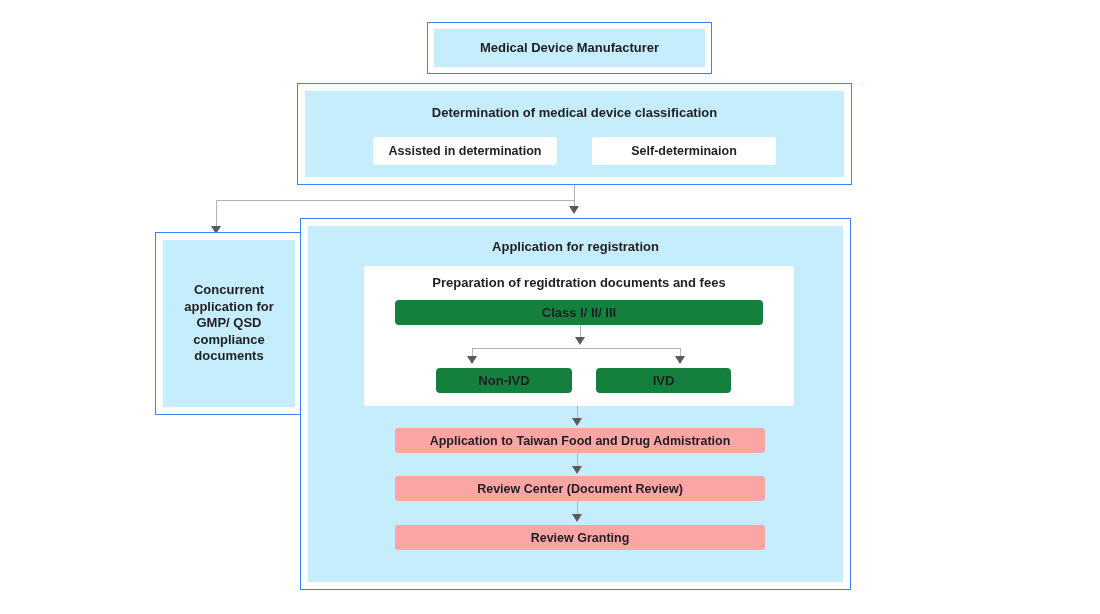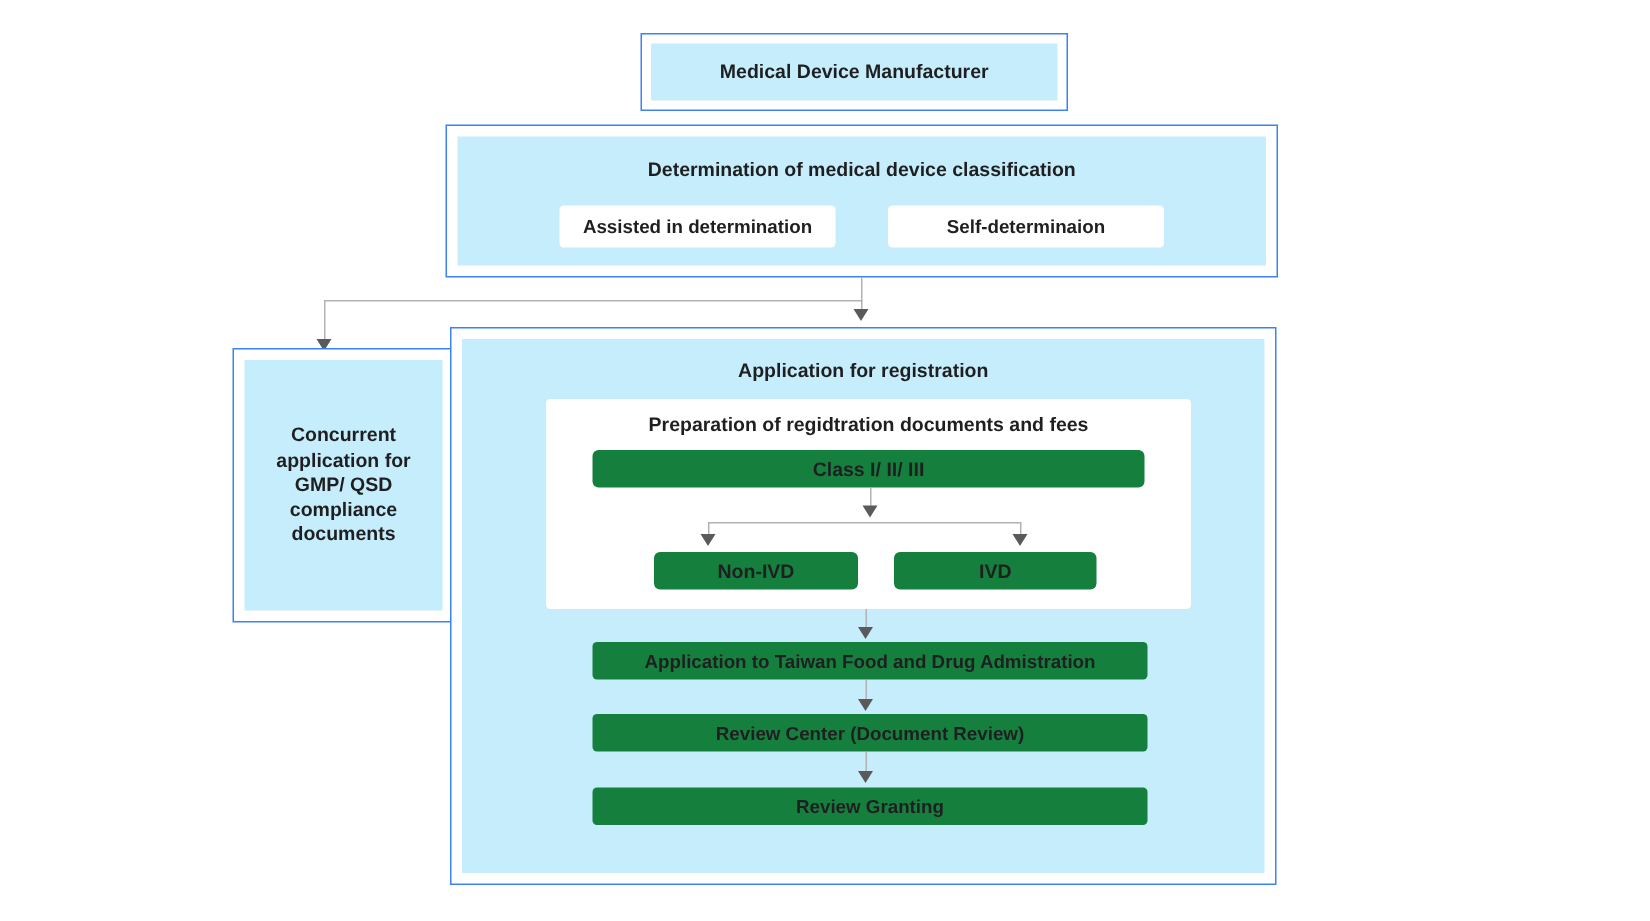--- a/index.html
+++ b/index.html
@@ -17,21 +17,21 @@
   .white-box {
     width:184px; height:28px; background:#ffffff; border-radius:3px;
     display:flex; align-items:center; justify-content:center; font-size:12.5px;
   }
   .panel { position:absolute; background:#ffffff; border-radius:3px; }
   .blue-bar {
     position:absolute; background:#15803d; border-radius:4px;
     display:flex; align-items:center; justify-content:center; font-size:13px;
   }
   .white-bar {
-    position:absolute; background:#15803d; border-radius:3px;
+    position:absolute; background:#fca5a5; border-radius:3px;
     display:flex; align-items:center; justify-content:center; font-size:12.5px;
   }
   .line { position:absolute; background:#b2b2b2; }
   .arrow-down {
     position:absolute; width:0; height:0;
     border-left:5px solid transparent; border-right:5px solid transparent;
     border-top:8px solid #5a5a5c;
   }
   .gmp-text { font-size:13px; line-height:16.5px; width:102px; text-align:center; }
 </style>

